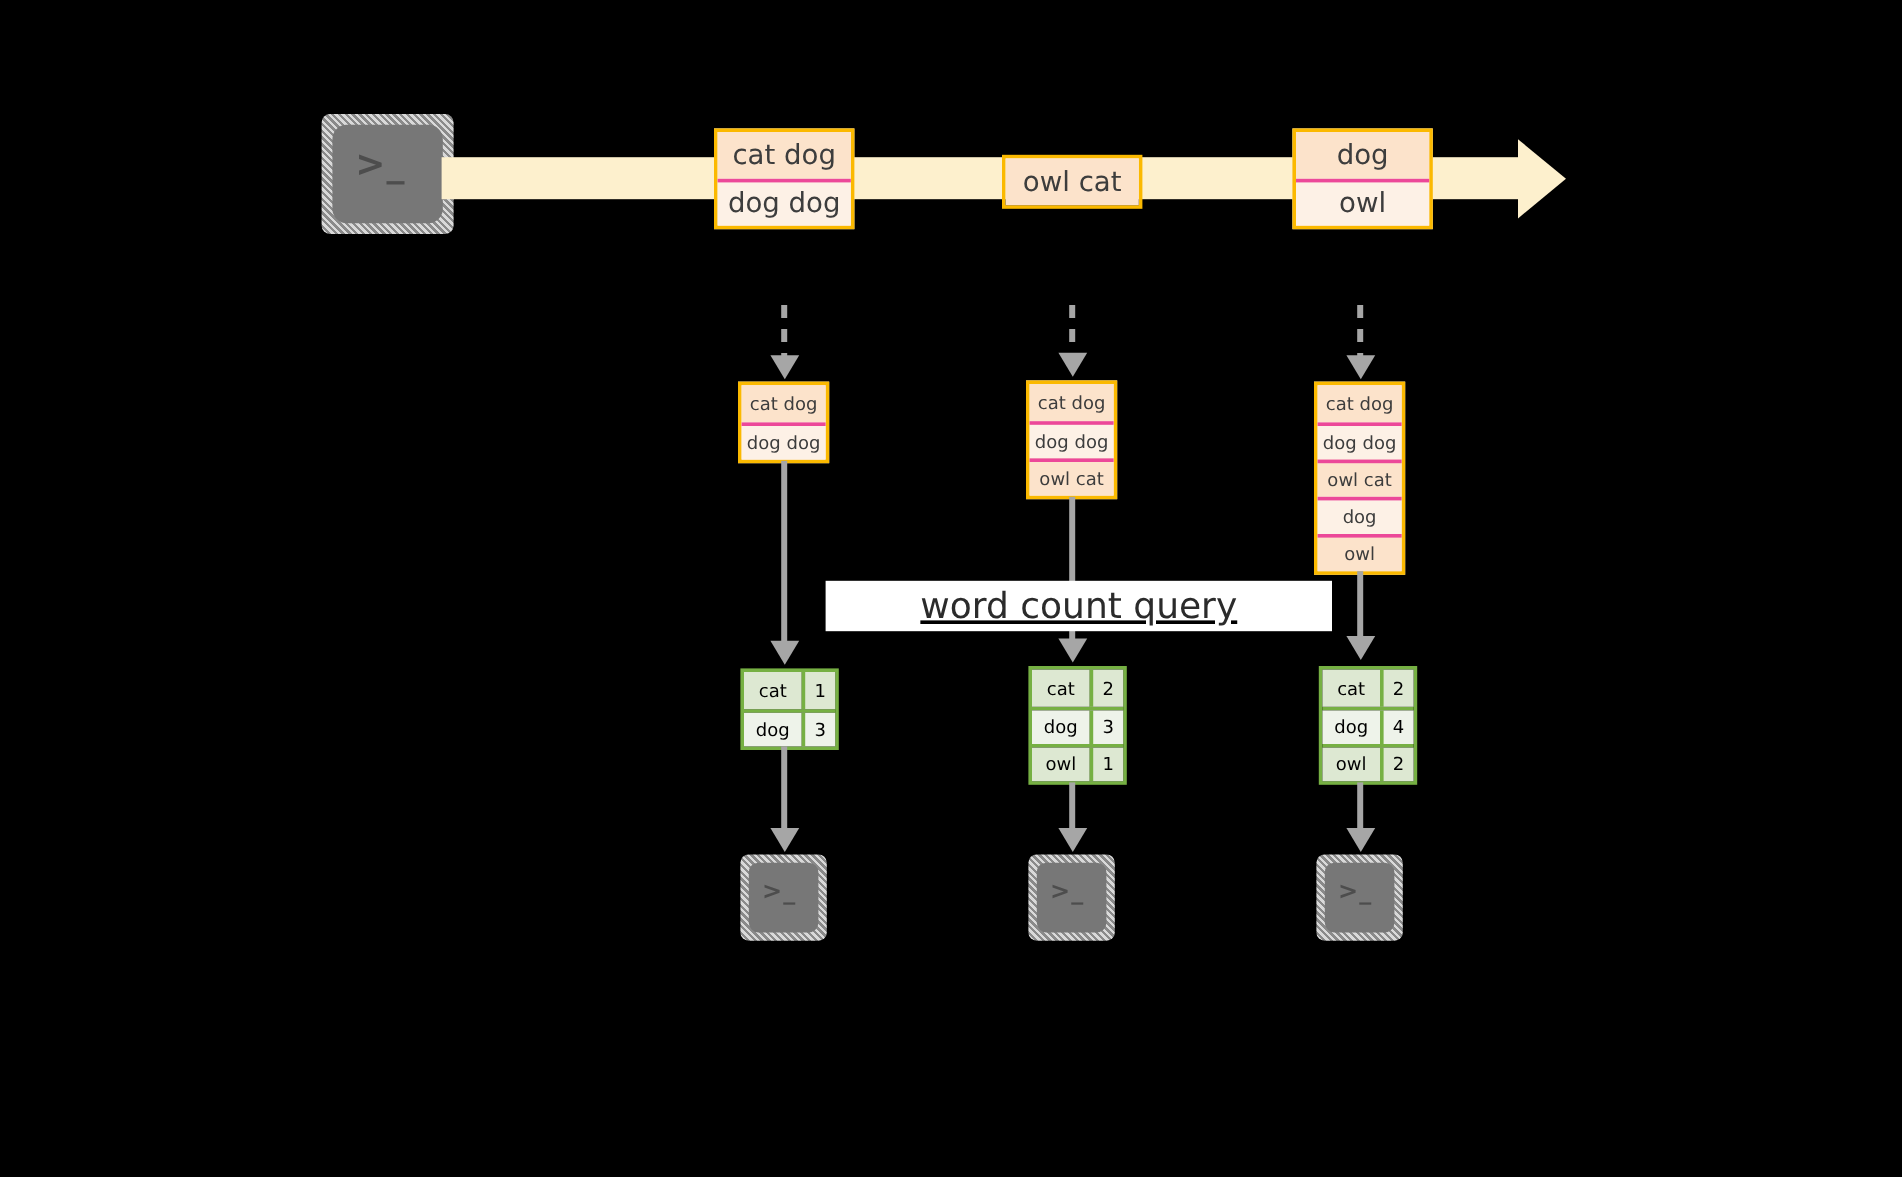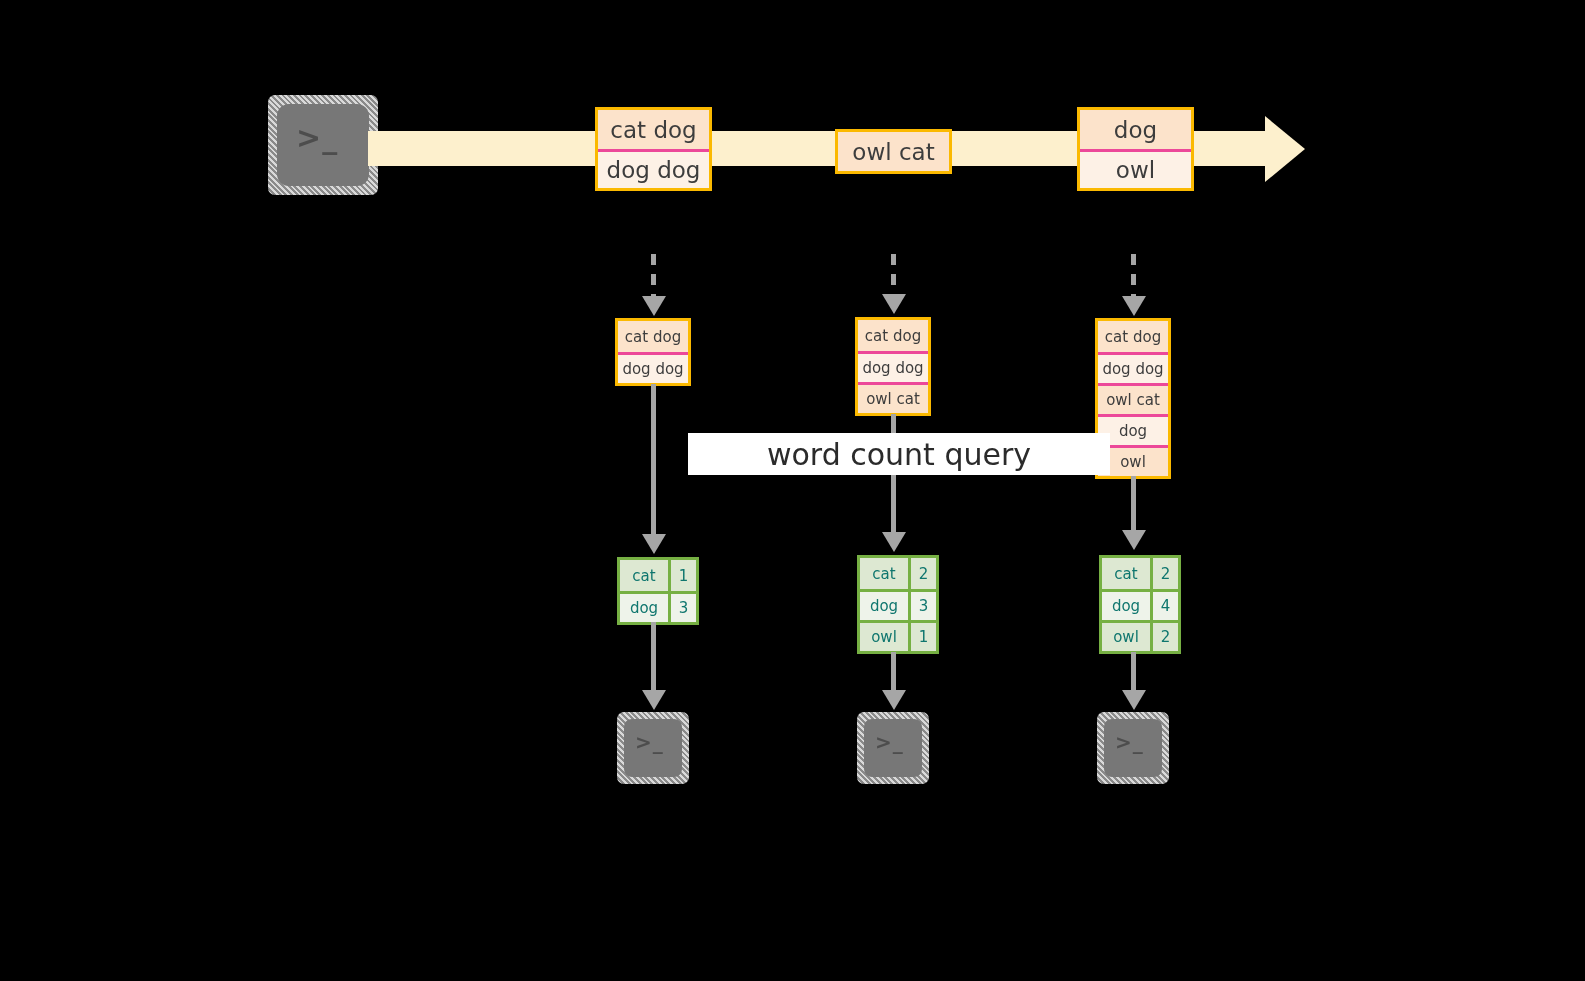--- a/index.html
+++ b/index.html
@@ -40,21 +40,21 @@
   .obox.top.single .orow{height:39px;}
 
   .obox.mid{width:76px;}
   .obox.mid .orow{height:31px;font-size:15px;}
 
   
   .gbox{position:absolute;box-sizing:border-box;border:3px solid #76b043;}
   .grow{display:flex;box-sizing:border-box;height:31px;}
   .grow + .grow{border-top:3px solid #76b043;}
   .gcell{box-sizing:border-box;display:flex;align-items:center;
-      justify-content:center;color:#0f766e;font-size:15px;white-space:nowrap;}
+      justify-content:center;color:#000000;font-size:15px;white-space:nowrap;}
   .gcell.word{width:48px;}
   .gcell.cnt{width:28px;border-left:3px solid #76b043;}
   .grow.dark .gcell{background:#dde8d2;}
   .grow.light .gcell{background:#eef3ea;}
 
   
   .shaft{position:absolute;width:5px;background:#a6a6a6;}
   .shaft.dashed{background:repeating-linear-gradient(to bottom,
       #a6a6a6 0 11px,transparent 11px 20px);}
   .ahead{position:absolute;width:0;height:0;
@@ -124,21 +124,21 @@
 
   <div class="shaft" style="left:651px;top:384px;height:152px;"></div>
   <div class="ahead" style="left:642px;top:534px;"></div>
 
   <div class="shaft" style="left:891px;top:414px;height:120px;"></div>
   <div class="ahead" style="left:882px;top:532px;"></div>
 
   <div class="shaft" style="left:1131px;top:476px;height:58px;"></div>
   <div class="ahead" style="left:1122px;top:530px;"></div>
 
-  <div class="qband" style="left:688px;top:433px;width:422px;height:42px;">
+  <div class="qband" style="left:688px;top:484px;width:422px;height:42px;text-decoration:underline;">
     <span class="qtext">word count query</span>
   </div>
 
   <div class="gbox" style="left:617px;top:557px;">
     <div class="grow dark">
       <div class="gcell word">cat</div>
       <div class="gcell cnt">1</div>
     </div>
     <div class="grow light">
       <div class="gcell word">dog</div>

